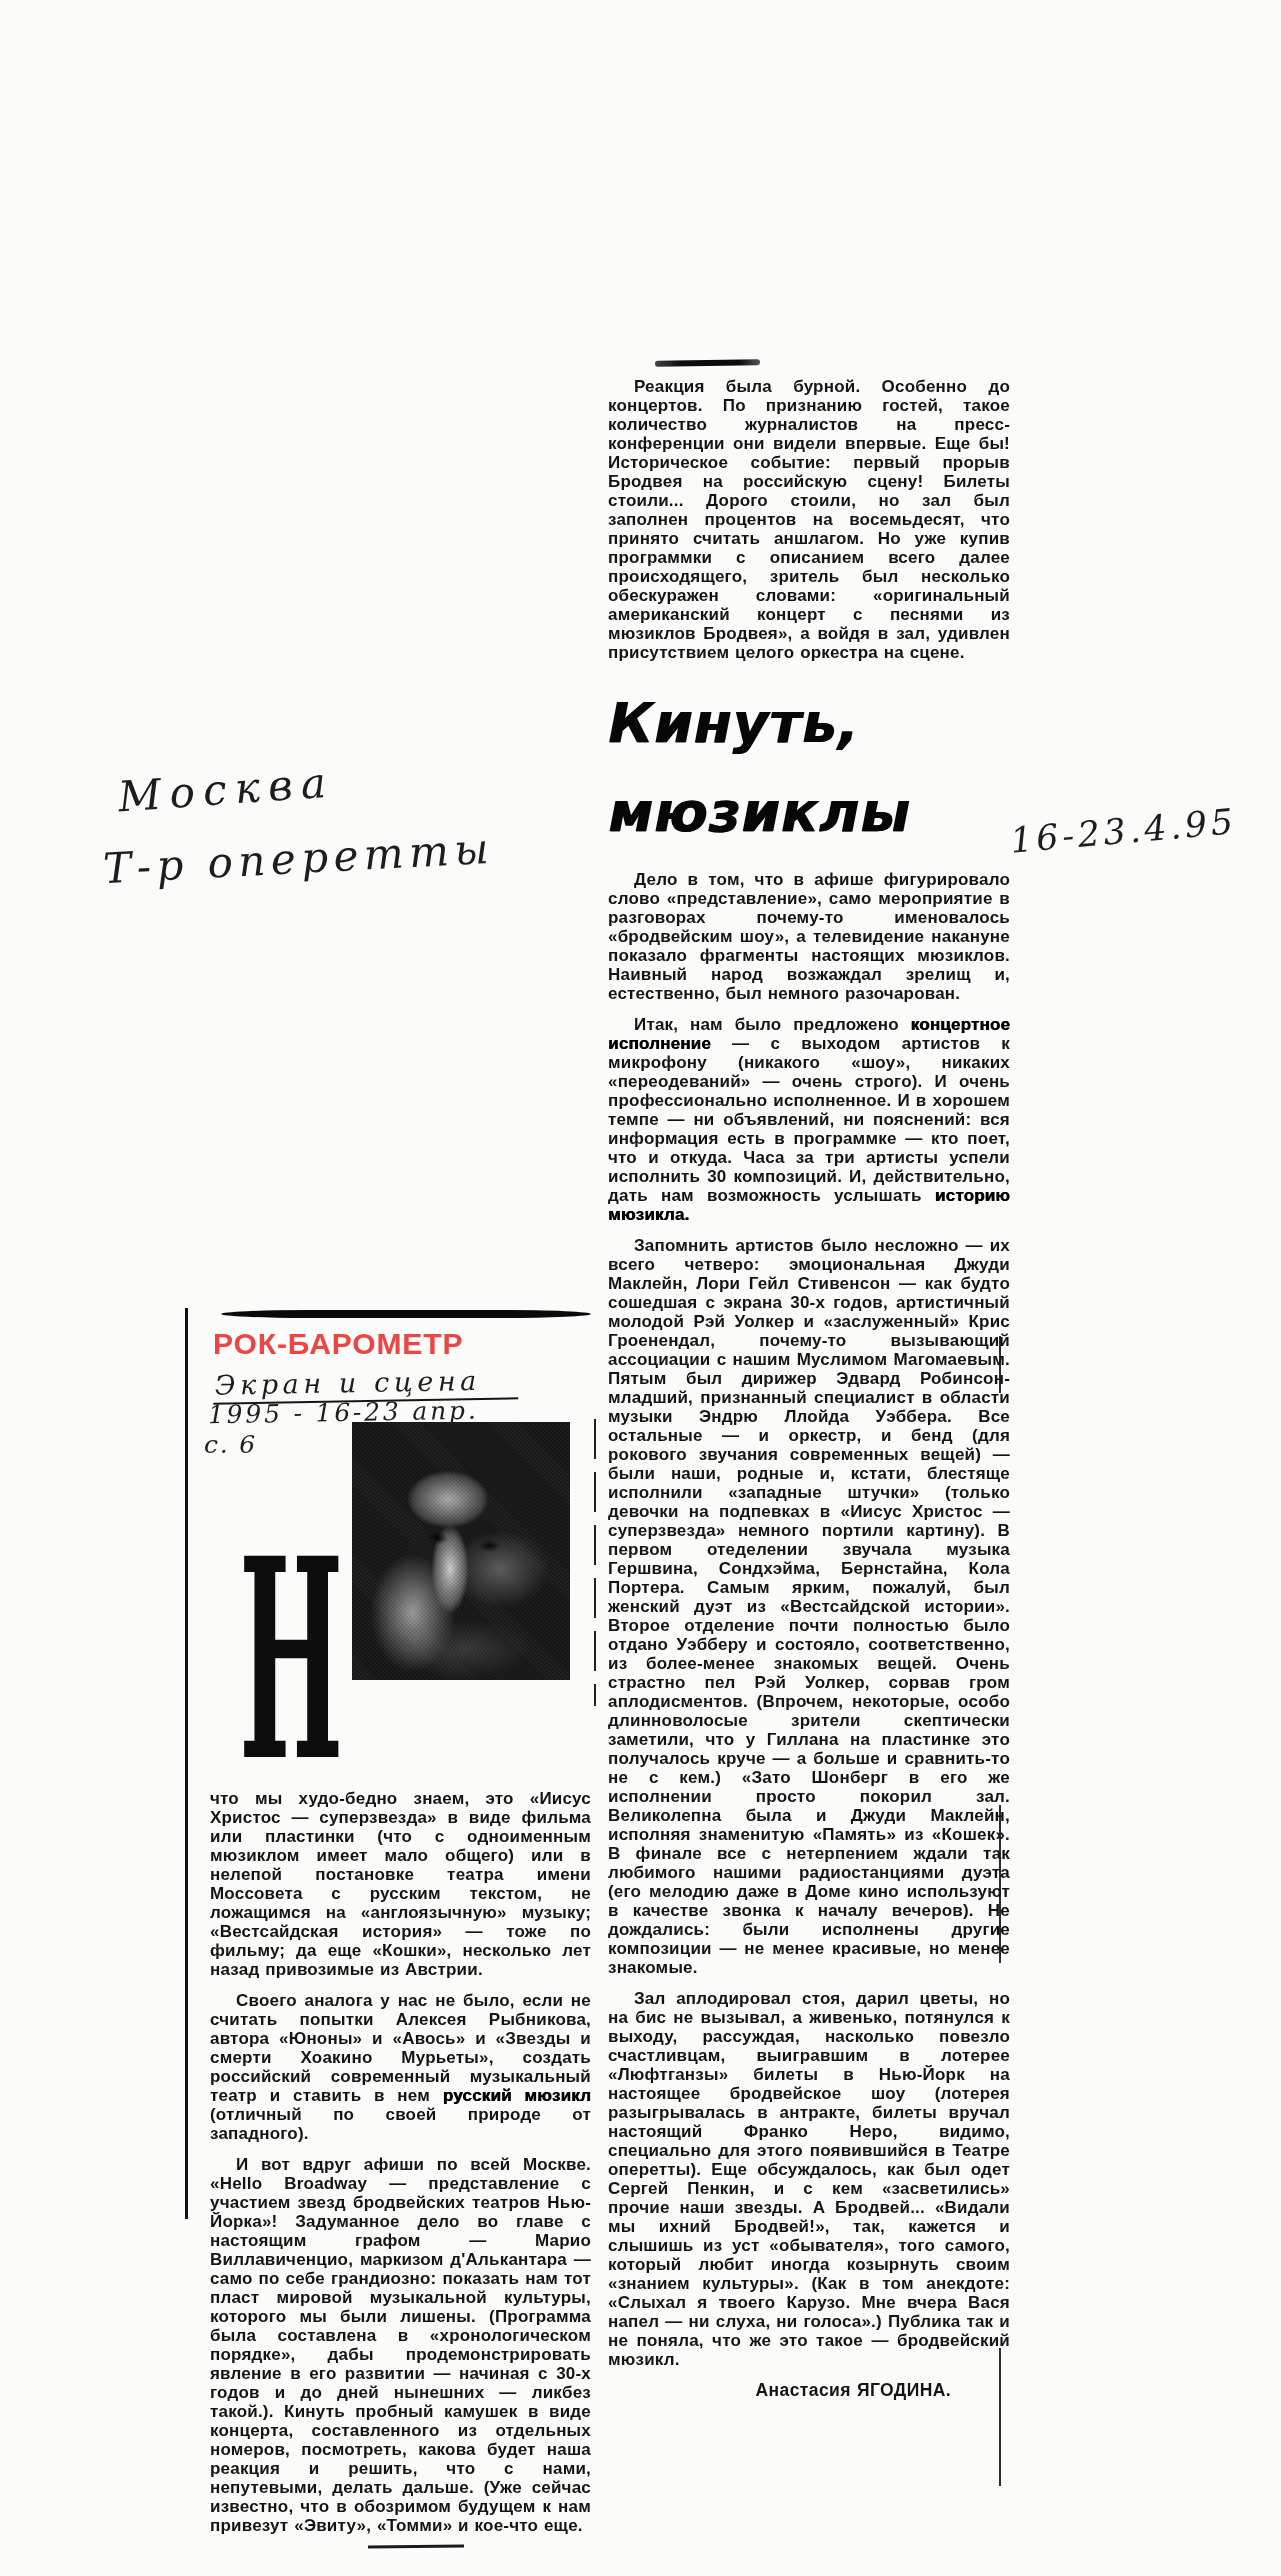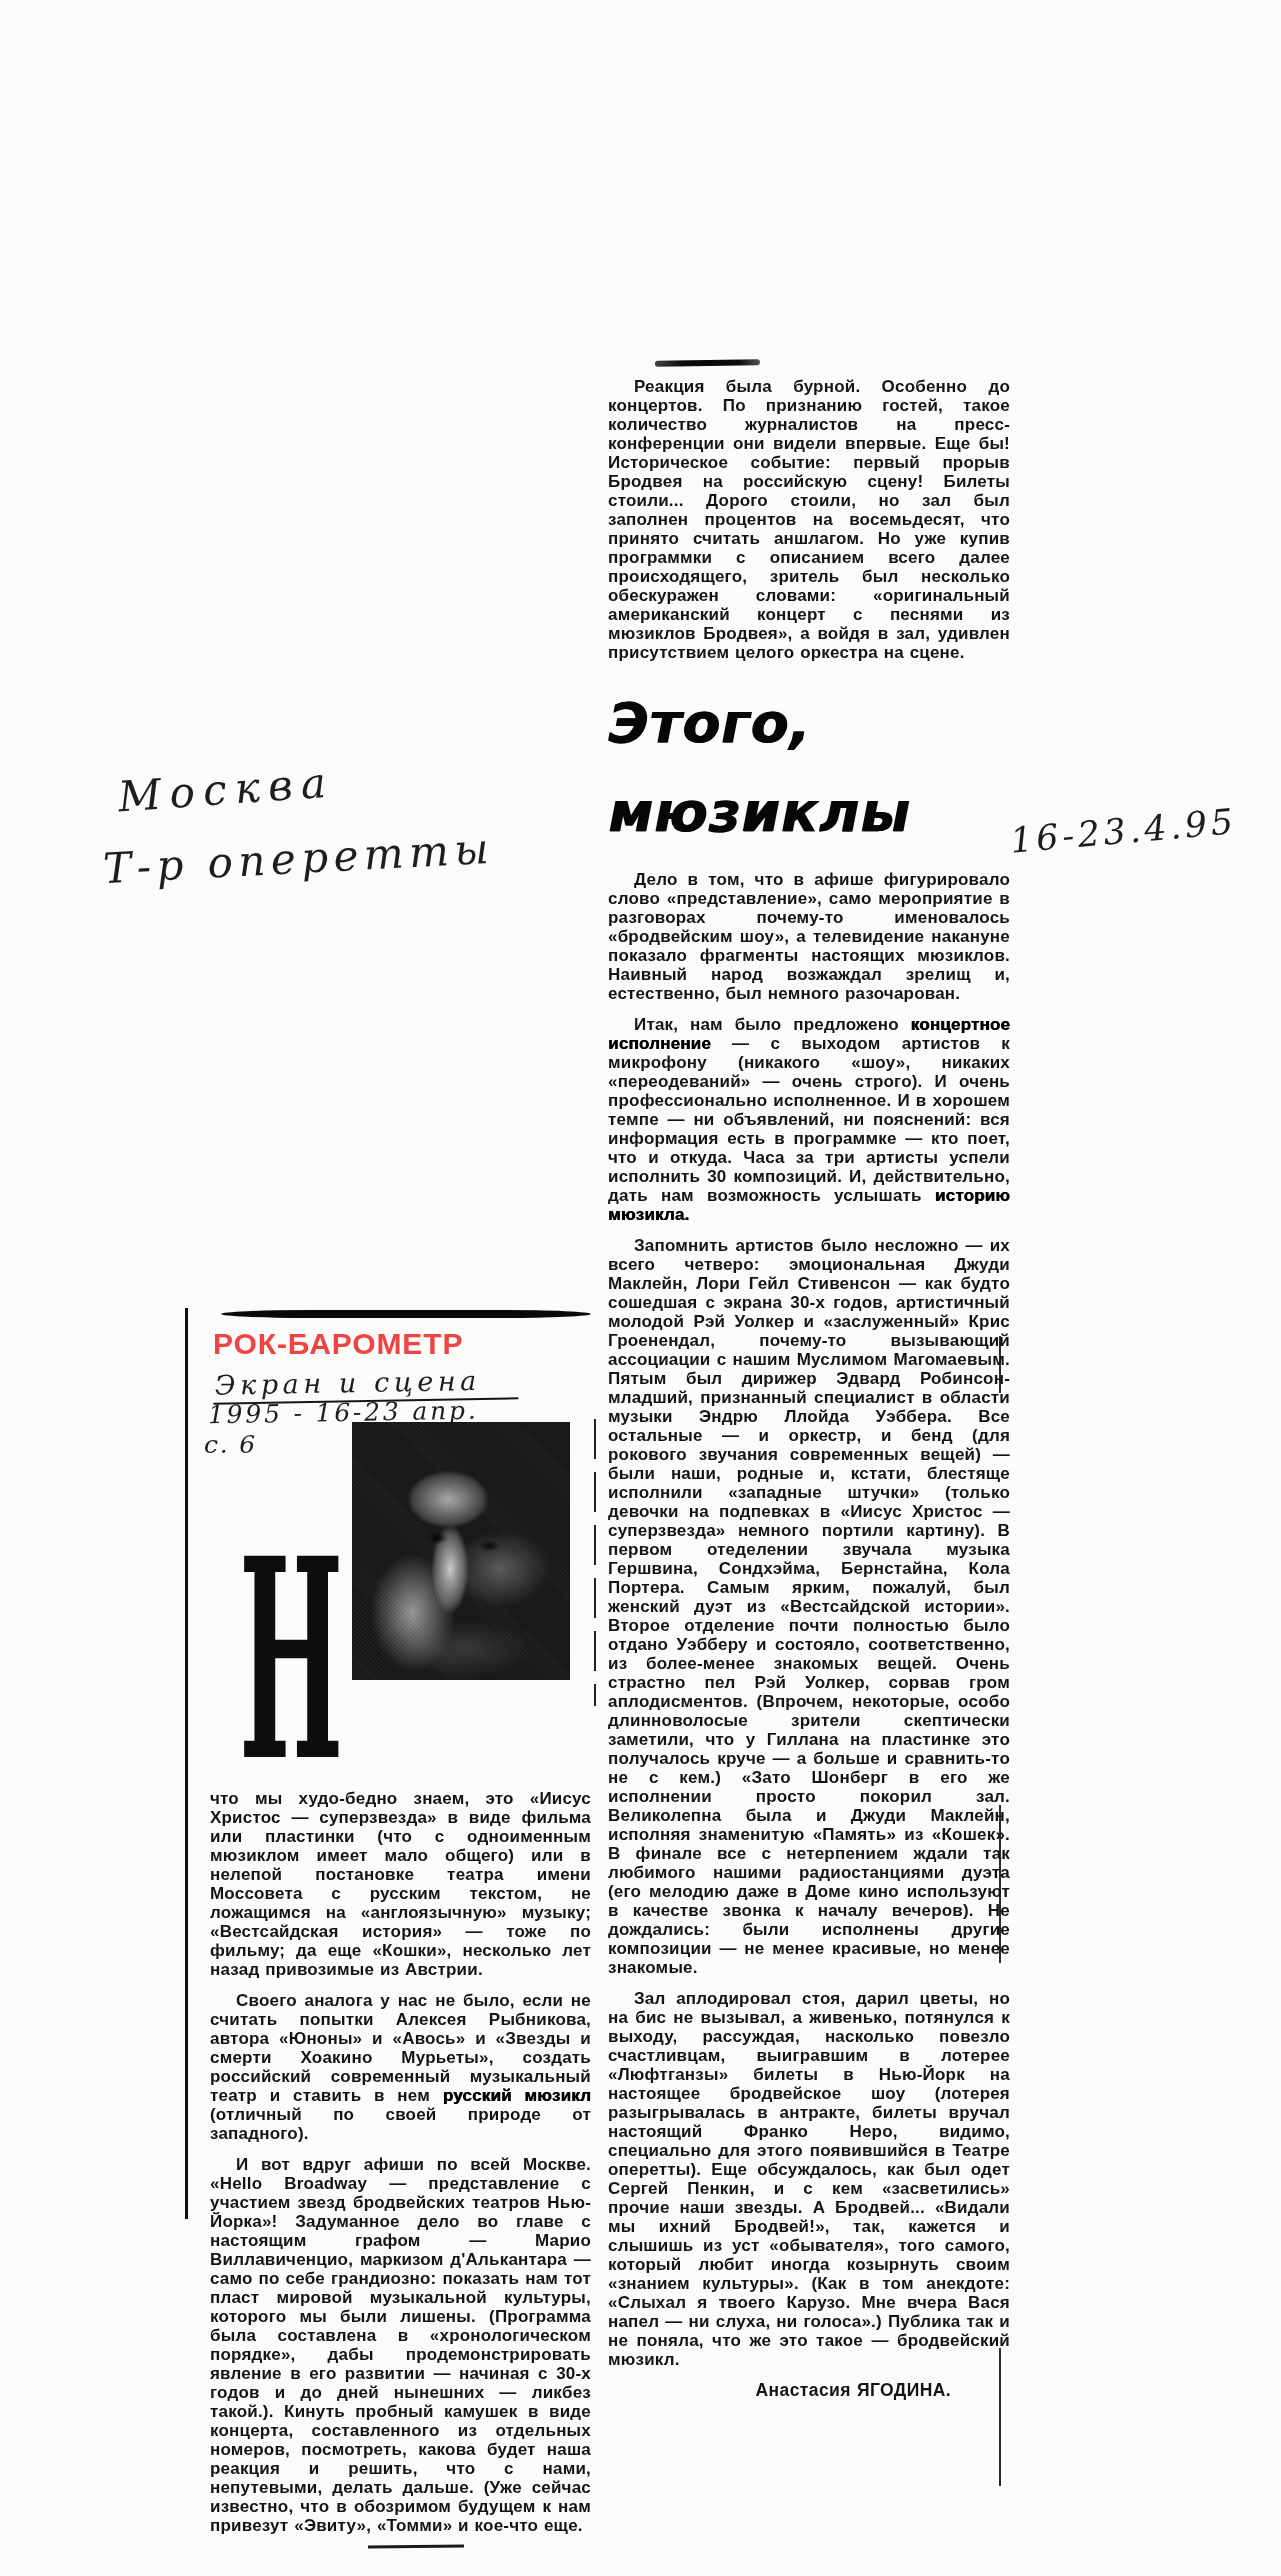--- a/index.html
+++ b/index.html
@@ -120,21 +120,21 @@
 
   <div class="col left-col">
     <p>что мы худо-бедно знаем, это «Иисус Христос — суперзвезда» в виде фильма или пластинки (что с одноименным мюзиклом имеет мало общего) или в нелепой постановке театра имени Моссовета с русским текстом, не ложащимся на «англоязычную» музыку; «Вестсайдская история» — тоже по фильму; да еще «Кошки», несколько лет назад привозимые из Австрии.</p>
     <p class="ind"><span>Своего аналога у нас не было, если не считать попытки Алексея Рыбникова, автора «Юноны» и «Авось» и «Звезды и смерти Хоакино Мурьеты», создать российский современный музыкальный театр и ставить в нем </span><span class="b">русский мюзикл</span><span> (отличный по своей природе от западного).</span></p>
     <p class="ind">И вот вдруг афиши по всей Москве. «Hello Broadway — представление с участием звезд бродвейских театров Нью-Йорка»! Задуманное дело во главе с настоящим графом — Марио Виллавиченцио, маркизом д'Алькантара — само по себе грандиозно: показать нам тот пласт мировой музыкальной культуры, которого мы были лишены. (Программа была составлена в «хронологическом порядке», дабы продемонстрировать явление в его развитии — начиная с 30-х годов и до дней нынешних — ликбез такой.). Кинуть пробный камушек в виде концерта, составленного из отдельных номеров, посмотреть, какова будет наша реакция и решить, что с нами, непутевыми, делать дальше. (Уже сейчас известно, что в обозримом будущем к нам привезут «Эвиту», «Томми» и кое-что еще.</p>
   </div>
 
   <div class="col right-col">
     <p class="ind">Реакция была бурной. Особенно до концертов. По признанию гостей, такое количество журналистов на пресс-конференции они видели впервые. Еще бы! Историческое событие: первый прорыв Бродвея на российскую сцену! Билеты стоили... Дорого стоили, но зал был заполнен процентов на восемьдесят, что принято считать аншлагом. Но уже купив программки с описанием всего далее происходящего, зритель был несколько обескуражен словами: «оригинальный американский концерт с песнями из мюзиклов Бродвея», а войдя в зал, удивлен присутствием целого оркестра на сцене.</p>
     <div class="headline">
-      <div>Этого,</div>
+      <div>Кинуть,</div>
       <div>мюзиклы</div>
     </div>
     <p class="ind">Дело в том, что в афише фигурировало слово «представление», само мероприятие в разговорах почему-то именовалось «бродвейским шоу», а телевидение накануне показало фрагменты настоящих мюзиклов. Наивный народ возжаждал зрелищ и, естественно, был немного разочарован.</p>
     <p class="ind"><span>Итак, нам было предложено </span><span class="b">концертное исполнение</span><span> — с выходом артистов к микрофону (никакого «шоу», никаких «переодеваний» — очень строго). И очень профессионально исполненное. И в хорошем темпе — ни объявлений, ни пояснений: вся информация есть в программке — кто поет, что и откуда. Часа за три артисты успели исполнить 30 композиций. И, действительно, дать нам возможность услышать </span><span class="b">историю мюзикла.</span></p>
     <p class="ind">Запомнить артистов было несложно — их всего четверо: эмоциональная Джуди Маклейн, Лори Гейл Стивенсон — как будто сошедшая с экрана 30-х годов, артистичный молодой Рэй Уолкер и «заслуженный» Крис Гроенендал, почему-то вызывающий ассоциации с нашим Муслимом Магомаевым. Пятым был дирижер Эдвард Робинсон-младший, признанный специалист в области музыки Эндрю Ллойда Уэббера. Все остальные — и оркестр, и бенд (для рокового звучания современных вещей) — были наши, родные и, кстати, блестяще исполнили «западные штучки» (только девочки на подпевках в «Иисус Христос — суперзвезда» немного портили картину). В первом отеделении звучала музыка Гершвина, Сондхэйма, Бернстайна, Кола Портера. Самым ярким, пожалуй, был женский дуэт из «Вестсайдской истории». Второе отделение почти полностью было отдано Уэбберу и состояло, соответственно, из более-менее знакомых вещей. Очень страстно пел Рэй Уолкер, сорвав гром аплодисментов. (Впрочем, некоторые, особо длинноволосые зрители скептически заметили, что у Гиллана на пластинке это получалось круче — а больше и сравнить-то не с кем.) «Зато Шонберг в его же исполнении просто покорил зал. Великолепна была и Джуди Маклейн, исполняя знаменитую «Память» из «Кошек». В финале все с нетерпением ждали так любимого нашими радиостанциями дуэта (его мелодию даже в Доме кино используют в качестве звонка к началу вечеров). Не дождались: были исполнены другие композиции — не менее красивые, но менее знакомые.</p>
     <p class="ind">Зал аплодировал стоя, дарил цветы, но на бис не вызывал, а живенько, потянулся к выходу, рассуждая, насколько повезло счастливцам, выигравшим в лотерее «Люфтганзы» билеты в Нью-Йорк на настоящее бродвейское шоу (лотерея разыгрывалась в антракте, билеты вручал настоящий Франко Неро, видимо, специально для этого появившийся в Театре оперетты). Еще обсуждалось, как был одет Сергей Пенкин, и с кем «засветились» прочие наши звезды. А Бродвей... «Видали мы ихний Бродвей!», так, кажется и слышишь из уст «обывателя», того самого, который любит иногда козырнуть своим «знанием культуры». (Как в том анекдоте: «Слыхал я твоего Карузо. Мне вчера Вася напел — ни слуха, ни голоса».) Публика так и не поняла, что же это такое — бродвейский мюзикл.</p>
     <p class="byline">Анастасия ЯГОДИНА.</p>
   </div>
 
 </div>

